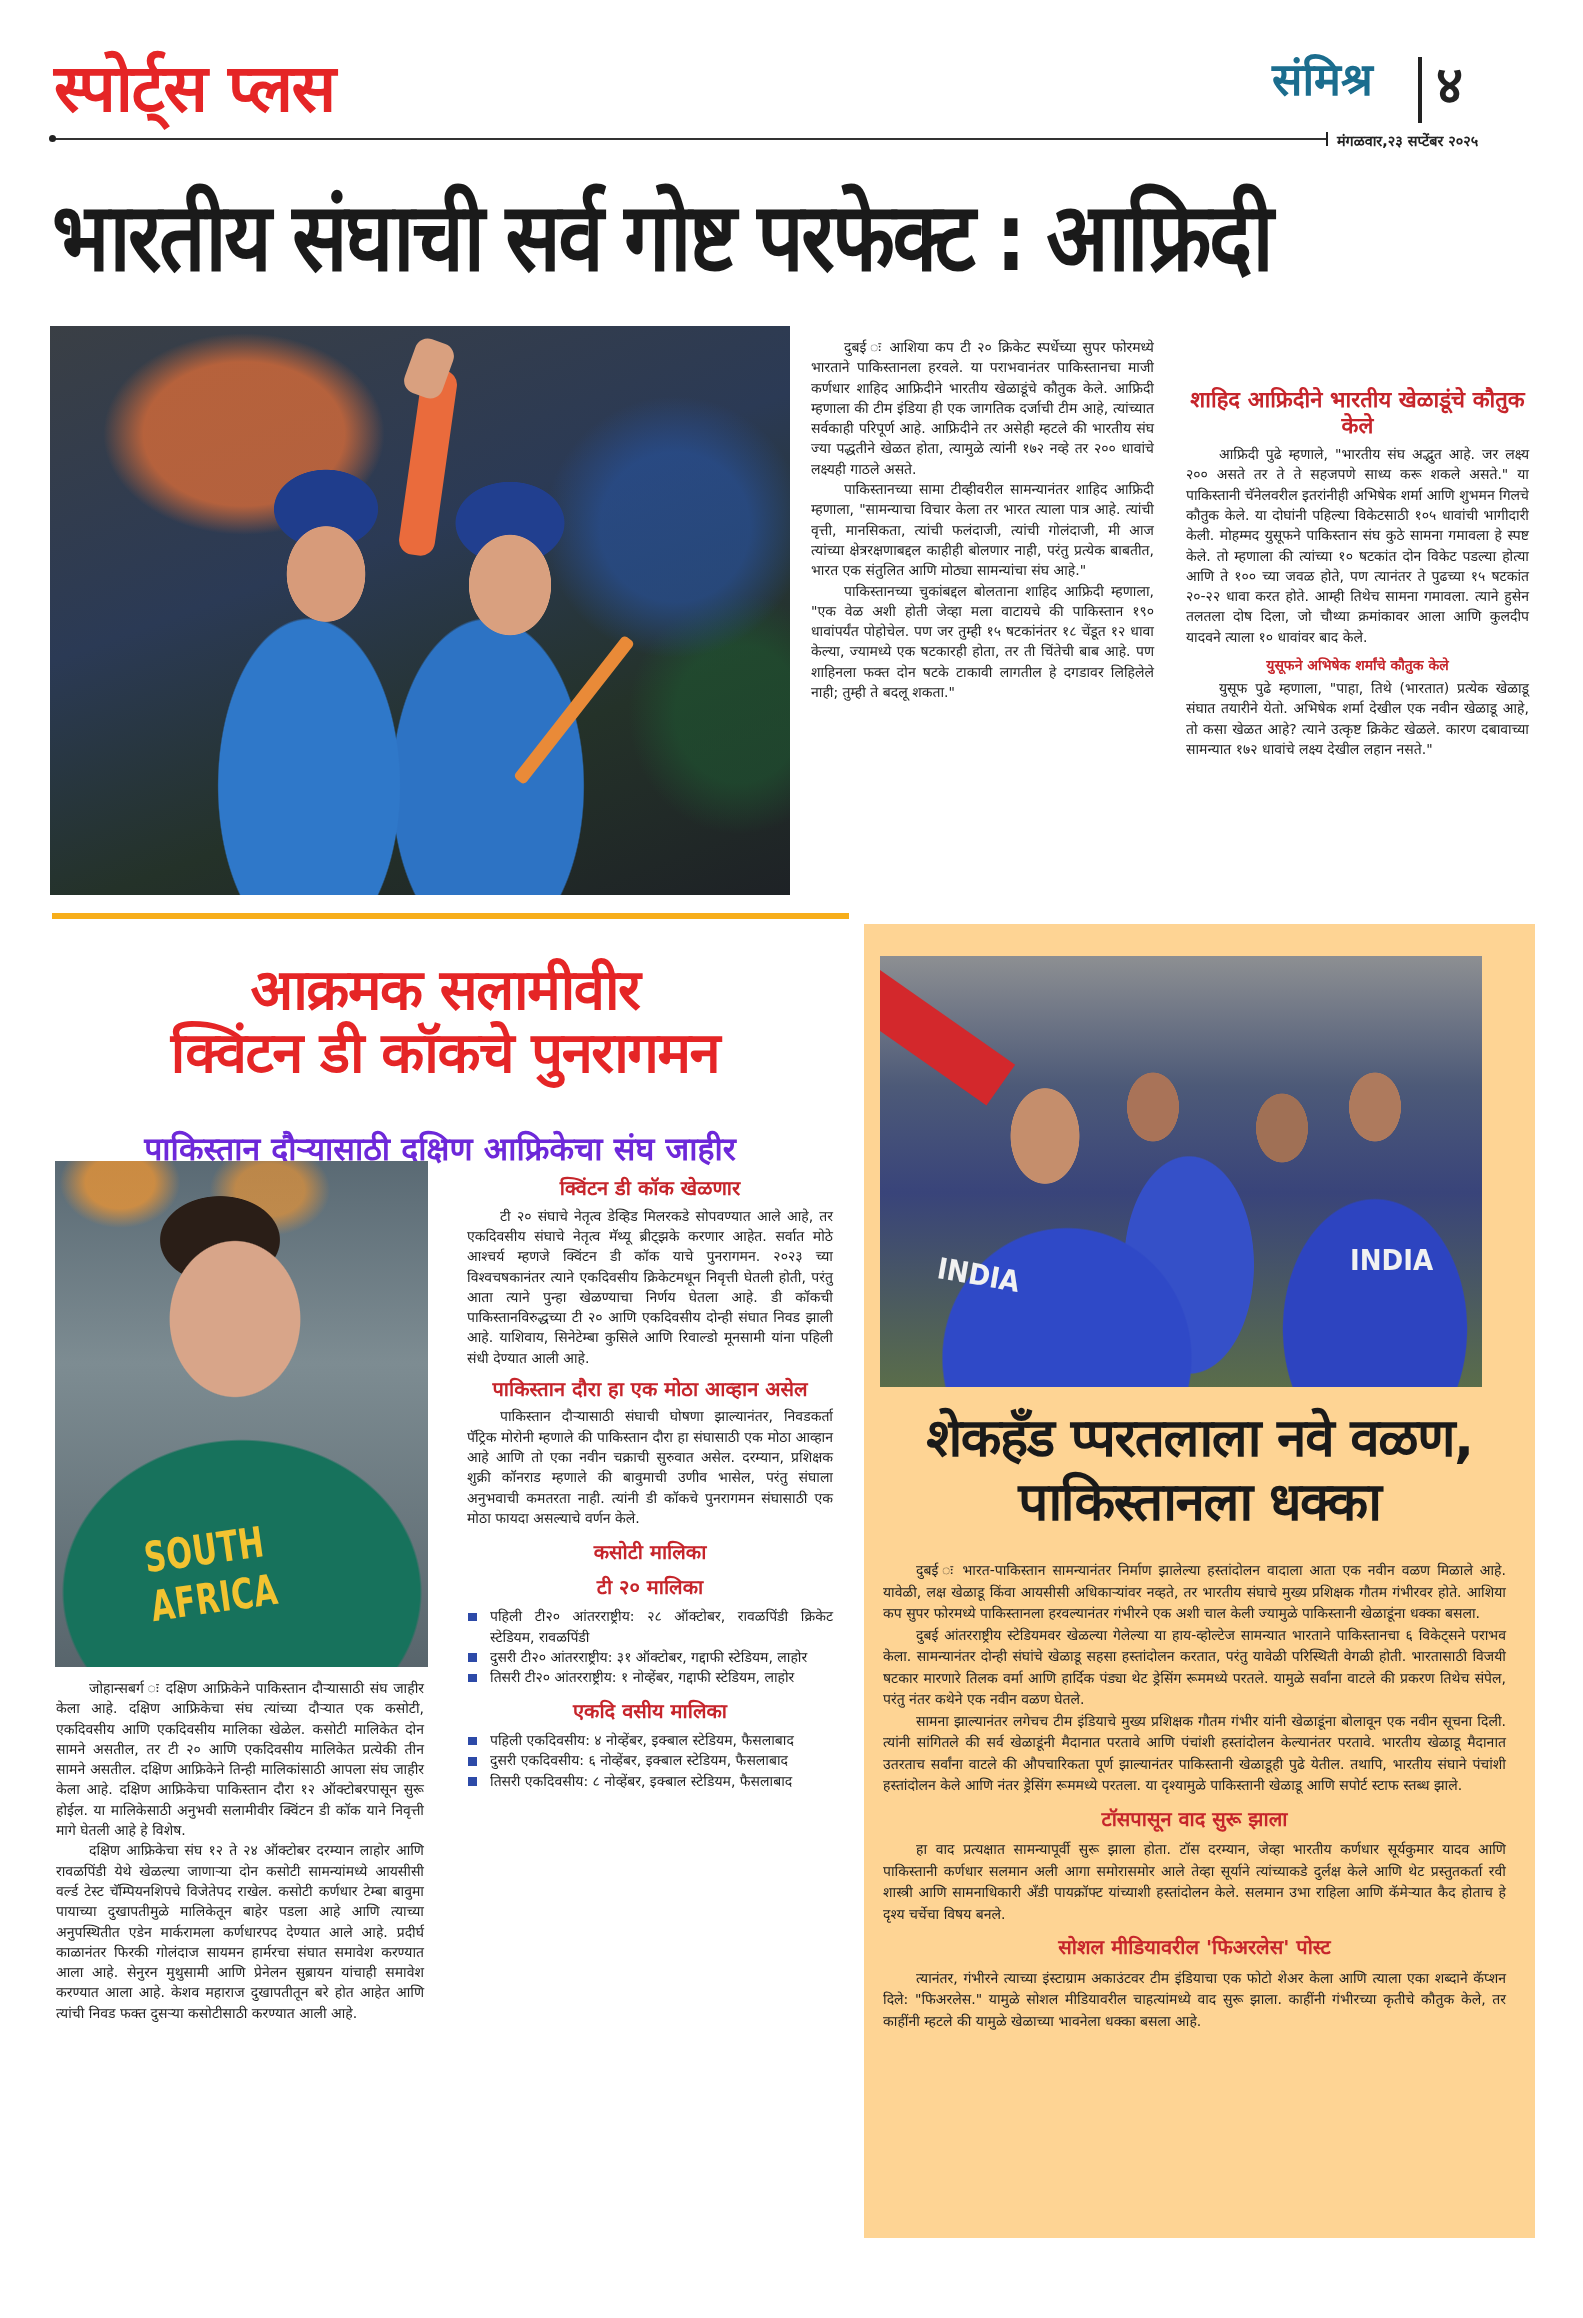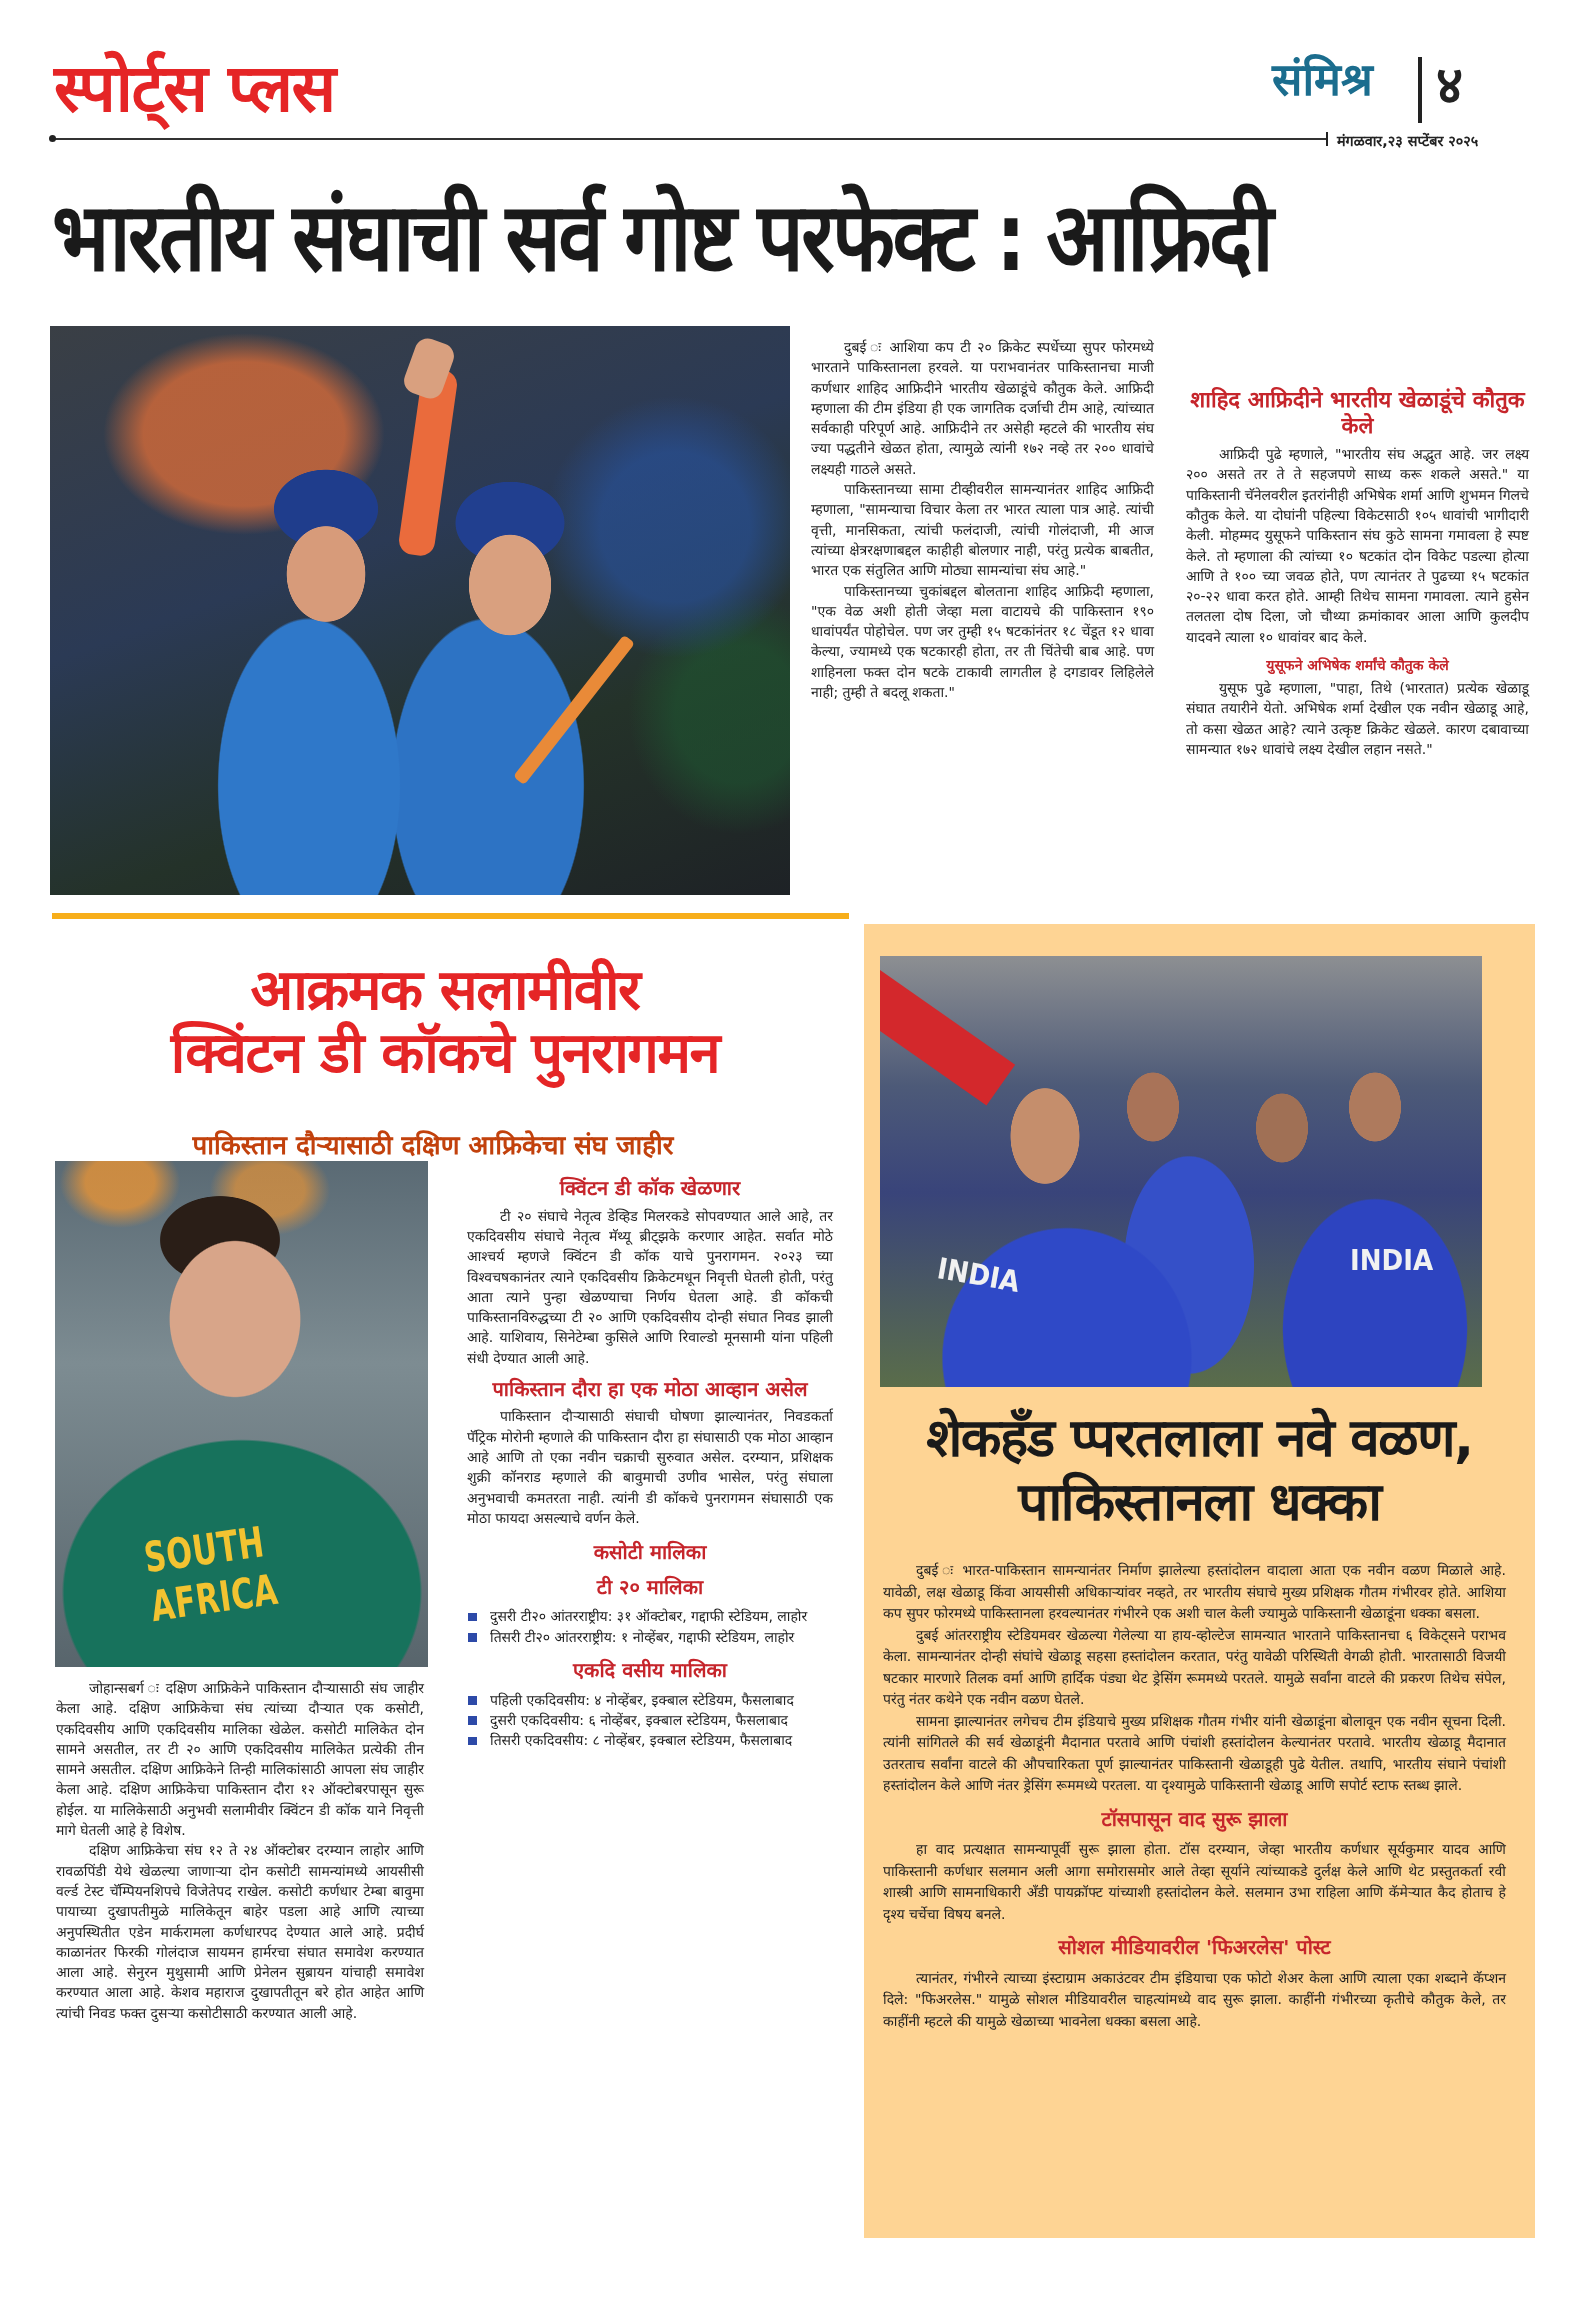--- a/index.html
+++ b/index.html
@@ -68,21 +68,21 @@
   
   .col { font-size: 14px; line-height: 20.3px; text-align: justify; color: #1f1f1f; }
   .col p { text-indent: 33px; }
   .subhead { color: #c6252b; font-weight: 900; text-align: center; line-height: 1.2; }
   .col-top-mid { left: 811px; top: 337px; width: 343px; }
   .col-top-right { left: 1186px; top: 343px; width: 343px; margin-top: 44px; }
 
   .divider-orange { left: 52px; top: 913px; width: 797px; height: 5.7px; background: #f7ae1a; }
 
   .dk-headline { left: 43px; top: 959px; width: 804px; text-align: center; font-size: 56px; font-weight: 900; color: #e52526; line-height: 1.12; letter-spacing: -1.4px; }
-  .dk-subhead { left: 31px; top: 1126px; width: 804px; text-align: center; font-size: 26px; font-weight: 700; color: #c2410c; }
+  .dk-subhead { left: 38px; top: 1126px; width: 804px; text-align: center; font-size: 32px; font-weight: 700; color: #6d28d9; }
   .col-dk-left { left: 56px; top: 1678px; width: 368px; }
   .col-dk-right { left: 467px; top: 1176px; width: 366px; }
   .bullets { list-style: none; }
   .bullets li { position: relative; padding-left: 23px; text-indent: 0; }
   .bullets li::before { content: ""; position: absolute; left: 1.4px; top: 6.5px; width: 8.6px; height: 8.6px; background: #2d4aa8; }
 
   .box { left: 864px; top: 924px; width: 671px; height: 1314px; background: #fed494; }
   .box-headline { left: 864px; top: 1406px; width: 671px; text-align: center; font-size: 53px; font-weight: 900; color: #1a1a1a; line-height: 1.2; letter-spacing: -1.4px; }
   .col-box { left: 883px; top: 1560px; width: 623px; font-size: 14px; line-height: 21.5px; }
 </style>
@@ -137,20 +137,21 @@
 <div class="abs col col-dk-right">
   <h3 class="subhead" style="font-size:20px; margin:0 0 5.7px; text-indent:0;">क्विंटन डी कॉक खेळणार</h3>
   <p>टी २० संघाचे नेतृत्व डेव्हिड मिलरकडे सोपवण्यात आले आहे, तर एकदिवसीय संघाचे नेतृत्व मॅथ्यू ब्रीट्झके करणार आहेत. सर्वात मोठे आश्चर्य म्हणजे क्विंटन डी कॉक याचे पुनरागमन. २०२३ च्या विश्वचषकानंतर त्याने एकदिवसीय क्रिकेटमधून निवृत्ती घेतली होती, परंतु आता त्याने पुन्हा खेळण्याचा निर्णय घेतला आहे. डी कॉकची पाकिस्तानविरुद्धच्या टी २० आणि एकदिवसीय दोन्ही संघात निवड झाली आहे. याशिवाय, सिनेटेम्बा कुसिले आणि रिवाल्डो मूनसामी यांना पहिली संधी देण्यात आली आहे.</p>
   <h3 class="subhead" style="font-size:20px; margin:8.6px 0 5.7px; text-indent:0;">पाकिस्तान दौरा हा एक मोठा आव्हान असेल</h3>
   <p>पाकिस्तान दौऱ्यासाठी संघाची घोषणा झाल्यानंतर, निवडकर्ता पॅट्रिक मोरोनी म्हणाले की पाकिस्तान दौरा हा संघासाठी एक मोठा आव्हान आहे आणि तो एका नवीन चक्राची सुरुवात असेल. दरम्यान, प्रशिक्षक शुक्री कॉनराड म्हणाले की बावुमाची उणीव भासेल, परंतु संघाला अनुभवाची कमतरता नाही. त्यांनी डी कॉकचे पुनरागमन संघासाठी एक मोठा फायदा असल्याचे वर्णन केले.</p>
 
   <h4 class="subhead" style="font-size:20px; margin:11.5px 0 7.2px;">कसोटी मालिका</h4>
 
   <h4 class="subhead" style="font-size:20px; margin:11.5px 0 7.2px;">टी २० मालिका</h4>
   <ul class="bullets">
+    <li>पहिली टी२० आंतरराष्ट्रीय: २८ ऑक्टोबर, रावळपिंडी क्रिकेट स्टेडियम, रावळपिंडी</li>
     <li>दुसरी टी२० आंतरराष्ट्रीय: ३१ ऑक्टोबर, गद्दाफी स्टेडियम, लाहोर</li>
     <li>तिसरी टी२० आंतरराष्ट्रीय: १ नोव्हेंबर, गद्दाफी स्टेडियम, लाहोर</li>
   </ul>
 
   <h4 class="subhead" style="font-size:20px; margin:11.5px 0 7.2px;">एकदि वसीय मालिका</h4>
   <ul class="bullets">
     <li>पहिली एकदिवसीय: ४ नोव्हेंबर, इक्बाल स्टेडियम, फैसलाबाद</li>
     <li>दुसरी एकदिवसीय: ६ नोव्हेंबर, इक्बाल स्टेडियम, फैसलाबाद</li>
     <li>तिसरी एकदिवसीय: ८ नोव्हेंबर, इक्बाल स्टेडियम, फैसलाबाद</li>
   </ul>

